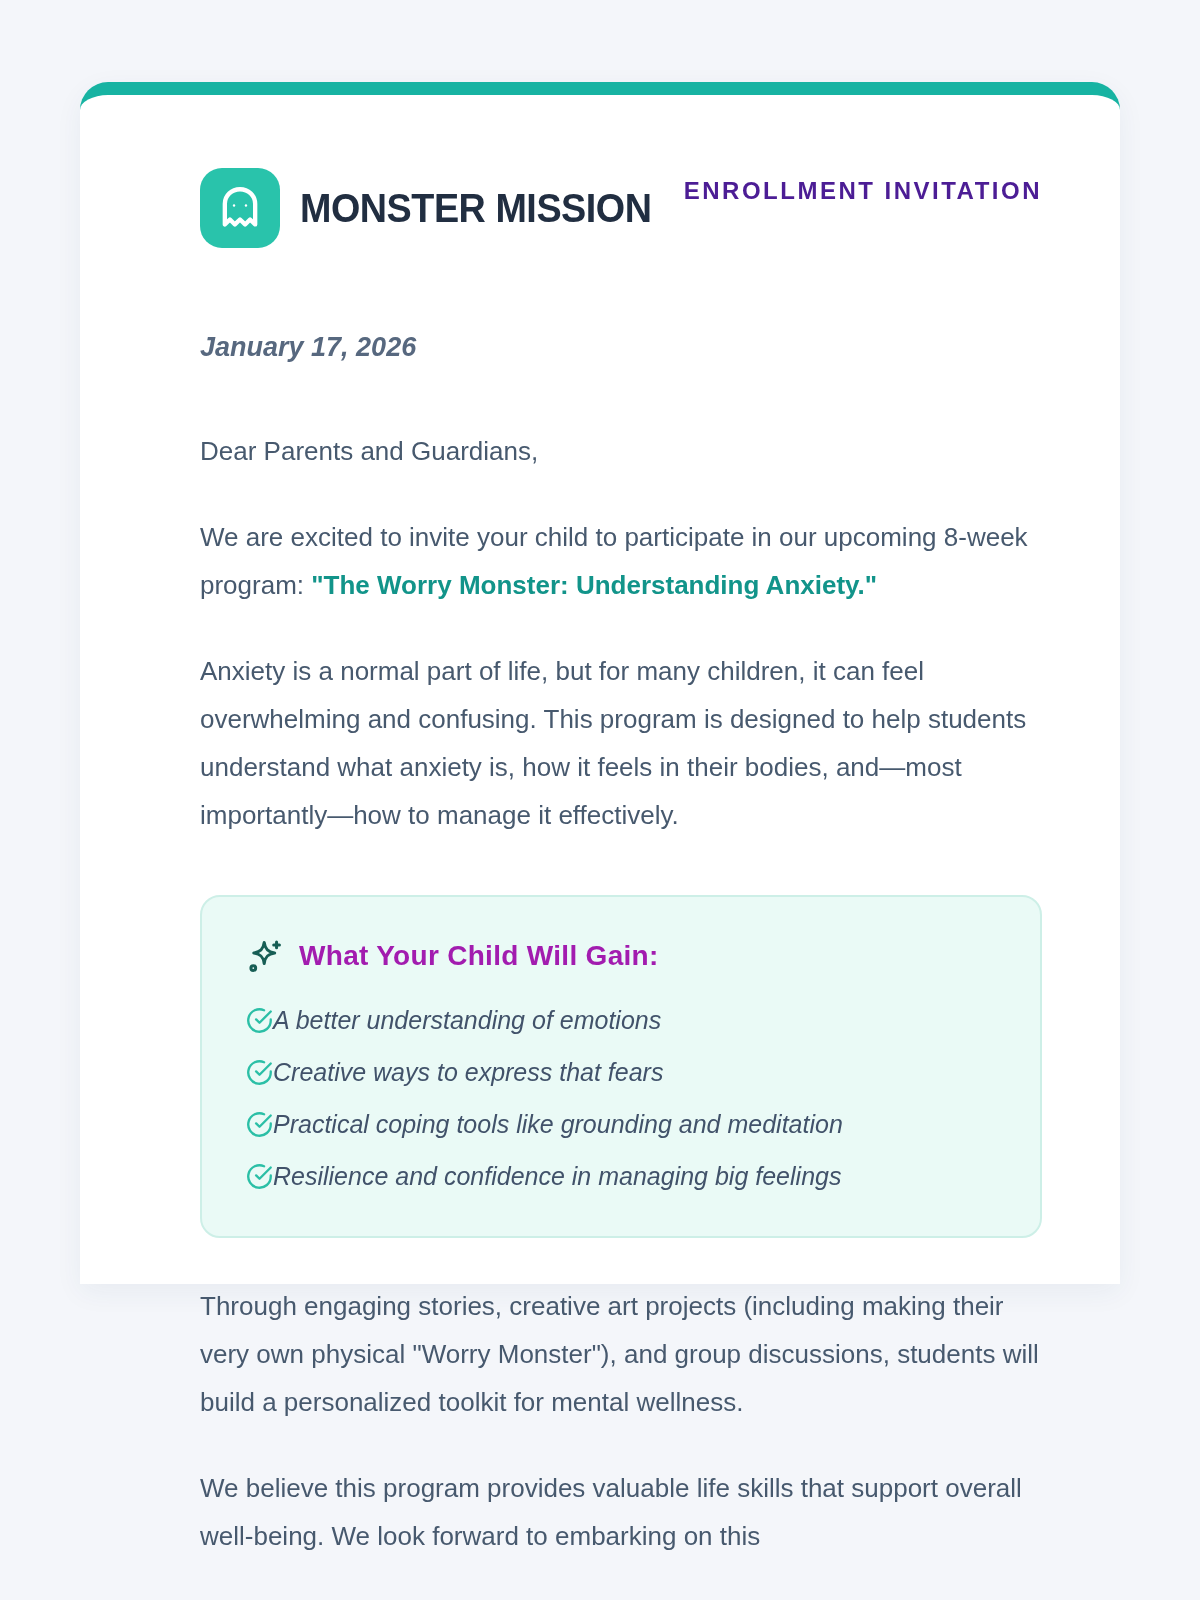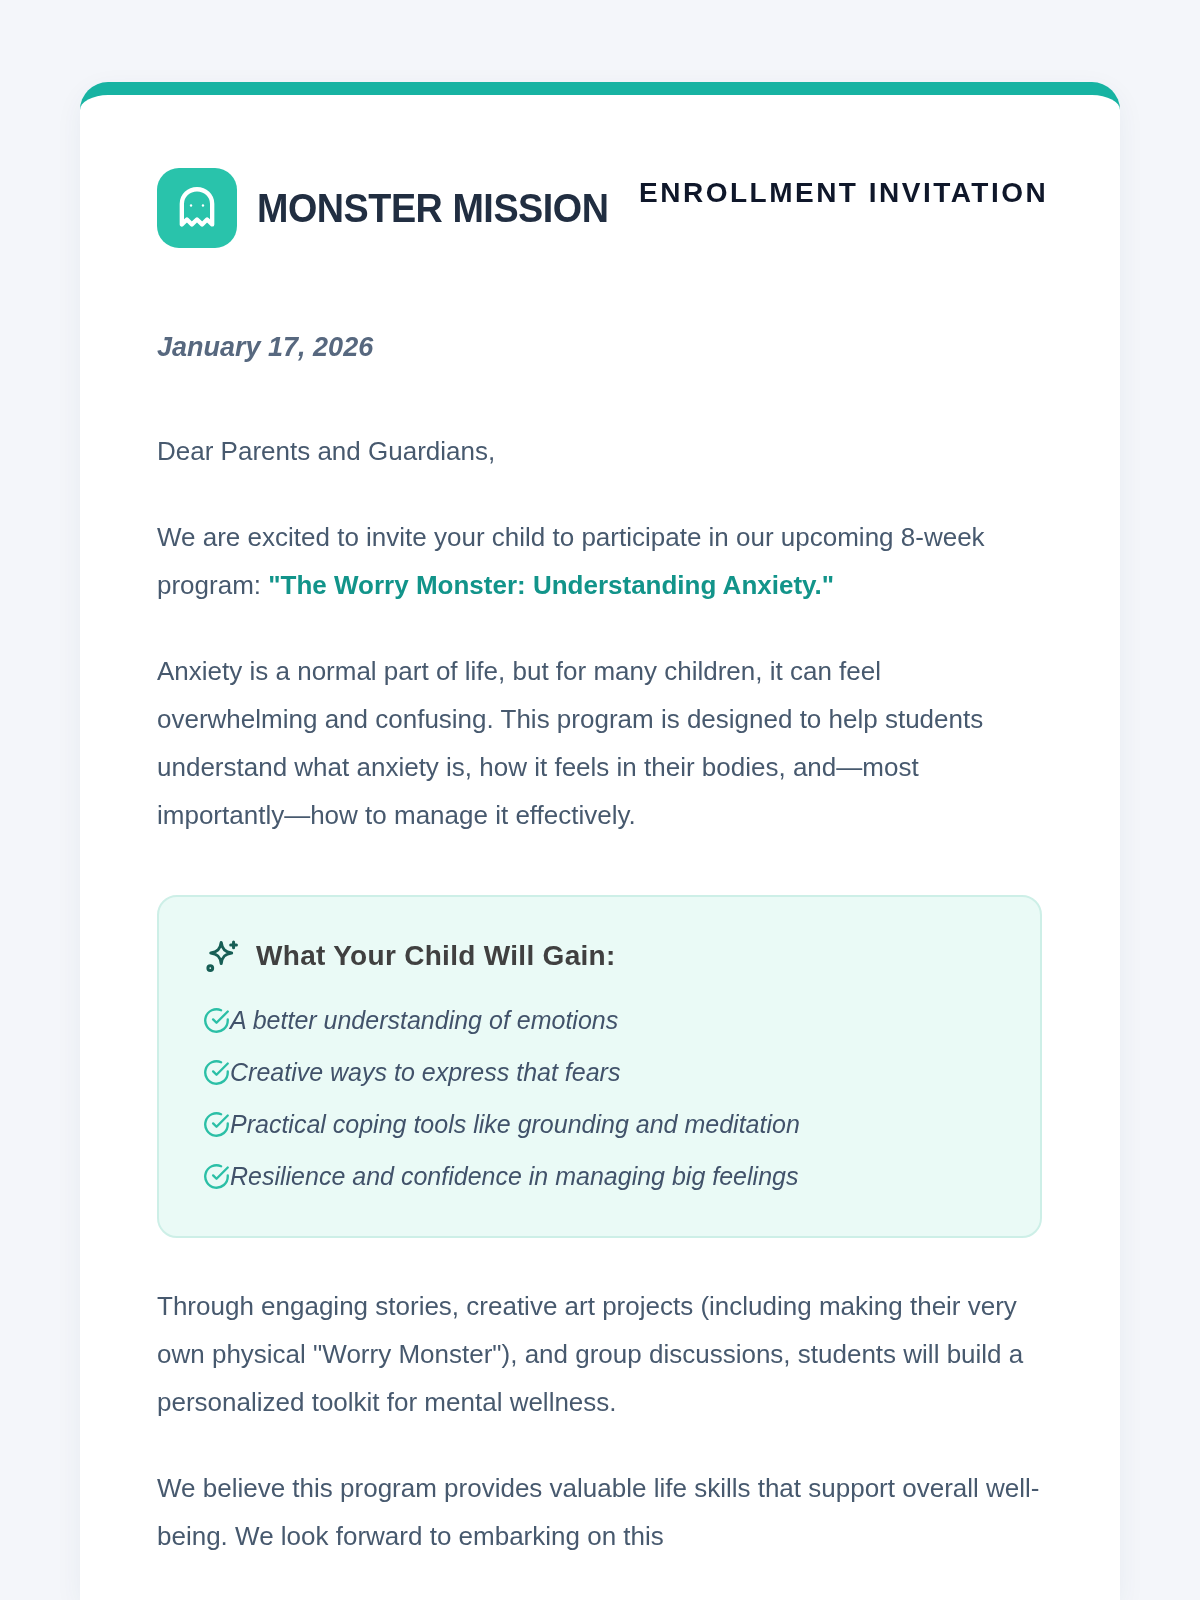--- a/index.html
+++ b/index.html
@@ -7,26 +7,26 @@
   body {
     background: #f4f6fa;
     font-family: "Liberation Sans", "DejaVu Sans", sans-serif;
     position: relative;
   }
   .card {
     position: absolute;
     left: 80px;
     top: 82px;
     width: 1040px;
-    height: 1518px;
+    height: 1202px;
     background: #ffffff;
     border-top: 13px solid #17b3a2;
     border-radius: 28px 28px 0 0;
     box-shadow: 0 8px 28px rgba(40, 70, 110, 0.06);
-    padding: 73px 78px 0 77px;
+    padding: 73px 78px 0 120px;
   }
   
   .header {
     display: flex;
     align-items: center;
     justify-content: space-between;
     margin-bottom: 84px;
   }
   .brand-group { display: flex; align-items: center; }
   .logo {
@@ -43,24 +43,24 @@
     margin-left: 20px;
     font-size: 41px;
     font-weight: bold;
     letter-spacing: -0.5px;
     color: #212e41;
     transform: scaleX(0.92);
     transform-origin: left center;
     white-space: nowrap;
   }
   .header-tag {
-    font-size: 28px;
+    font-size: 24px;
     font-weight: bold;
     letter-spacing: 2.5px;
-    color: #0f172a;
+    color: #4c1d95;
     align-self: flex-start;
     margin-top: 9px;
     white-space: nowrap;
   }
   
   .date {
     font-size: 27px;
     font-style: italic;
     font-weight: bold;
     color: #57687f;
@@ -87,21 +87,21 @@
   .gain-title-row {
     display: flex;
     align-items: center;
     margin-bottom: 30px;
   }
   .gain-title-row .sparkles { width: 38px; height: 38px; flex: none; }
   .gain-title {
     margin-left: 15px;
     font-size: 28px;
     font-weight: bold;
-    color: #404040;
+    color: #a21caf;
     letter-spacing: 0.3px;
   }
   .gain-list { list-style: none; }
   .gain-item {
     display: flex;
     align-items: center;
     margin-bottom: 21px;
   }
   .gain-item:last-child { margin-bottom: 0; text-align: right; }
   .gain-item .check { width: 27px; height: 27px; flex: none; }

